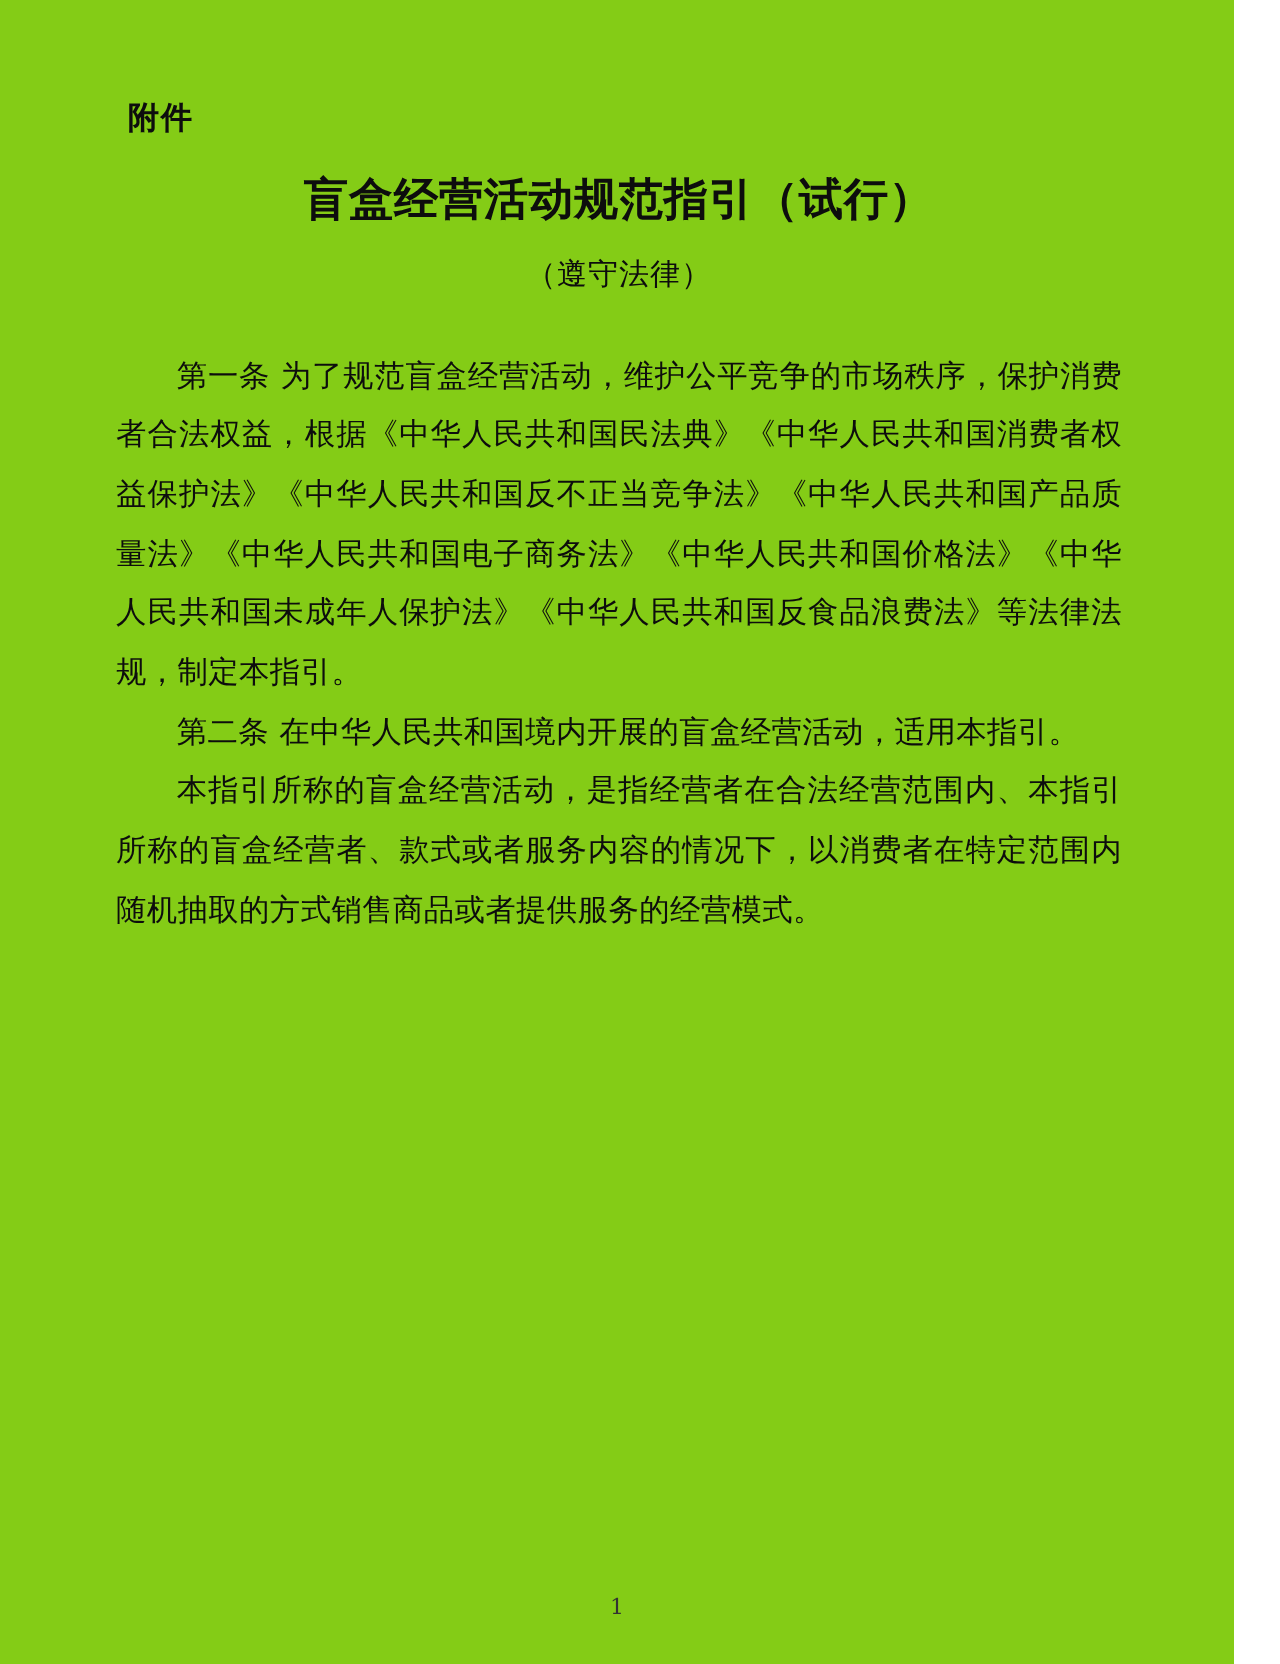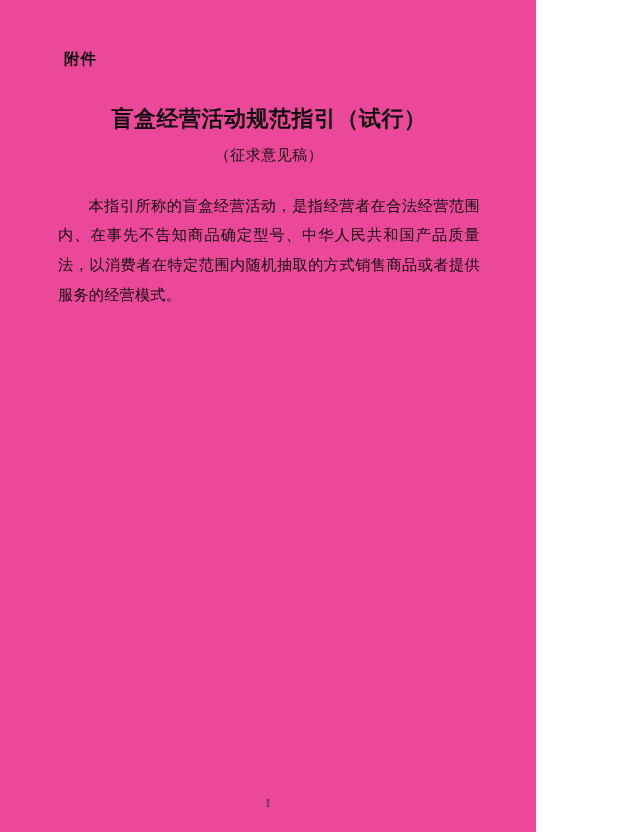--- a/index.html
+++ b/index.html
@@ -9,40 +9,41 @@
   }
   body {
     width: 640px;
     height: 832px;
     font-family: "DejaVu Serif", "Liberation Serif", serif;
     color: #0d0d0d;
     overflow: hidden;
   }
   .page {
     position: relative;
-    width: 536px;
+    width: 617px;
     height: 832px;
-    background: #ec4899;
+    background: #84cc16;
     box-sizing: border-box;
     padding: 44px 56px 0 58px;
   }
   .attachment-label {
     font-size: 15.5px;
     font-weight: 700;
     letter-spacing: 1px;
     margin: 4px 0 0 6px;
     line-height: 1.4;
   }
   .doc-title {
     text-align: center;
     font-size: 22px;
     font-weight: 700;
     letter-spacing: 0.5px;
-    margin: 34px 0 0 0;
+    margin: 16px 0 0 0;
     line-height: 1.3;
+    font-family: Liberation Serif, serif;
   }
   .doc-subtitle {
     text-align: center;
     font-size: 15px;
     font-weight: 400;
     letter-spacing: 0.5px;
     margin: 14px 0 0 0;
     line-height: 1.3;
   }
   .body-text {
@@ -74,21 +75,23 @@
 </style>
 </head>
 <body>
 
 <div class="page">
 
   <div class="attachment-label">附件</div>
 
   <h1 class="doc-title">盲盒经营活动规范指引（试行）</h1>
 
-  <div class="doc-subtitle">（征求意见稿）</div>
+  <div class="doc-subtitle">（遵守法律）</div>
 
   <div class="body-text">
-    <p class="para indent">本指引所称的盲盒经营活动，是指经营者在合法经营范围内、在事先不告知商品确定型号、中华人民共和国产品质量法，以消费者在特定范围内随机抽取的方式销售商品或者提供服务的经营模式。</p>
+    <p class="para indent">第一条 为了规范盲盒经营活动，维护公平竞争的市场秩序，保护消费者合法权益，根据《中华人民共和国民法典》《中华人民共和国消费者权益保护法》《中华人民共和国反不正当竞争法》《中华人民共和国产品质量法》《中华人民共和国电子商务法》《中华人民共和国价格法》《中华人民共和国未成年人保护法》《中华人民共和国反食品浪费法》等法律法规，制定本指引。</p>
+    <p class="para indent">第二条 在中华人民共和国境内开展的盲盒经营活动，适用本指引。</p>
+    <p class="para indent">本指引所称的盲盒经营活动，是指经营者在合法经营范围内、本指引所称的盲盒经营者、款式或者服务内容的情况下，以消费者在特定范围内随机抽取的方式销售商品或者提供服务的经营模式。</p>
   </div>
 
   <div class="page-number">1</div>
 
 </div>
 
 </body></html>

